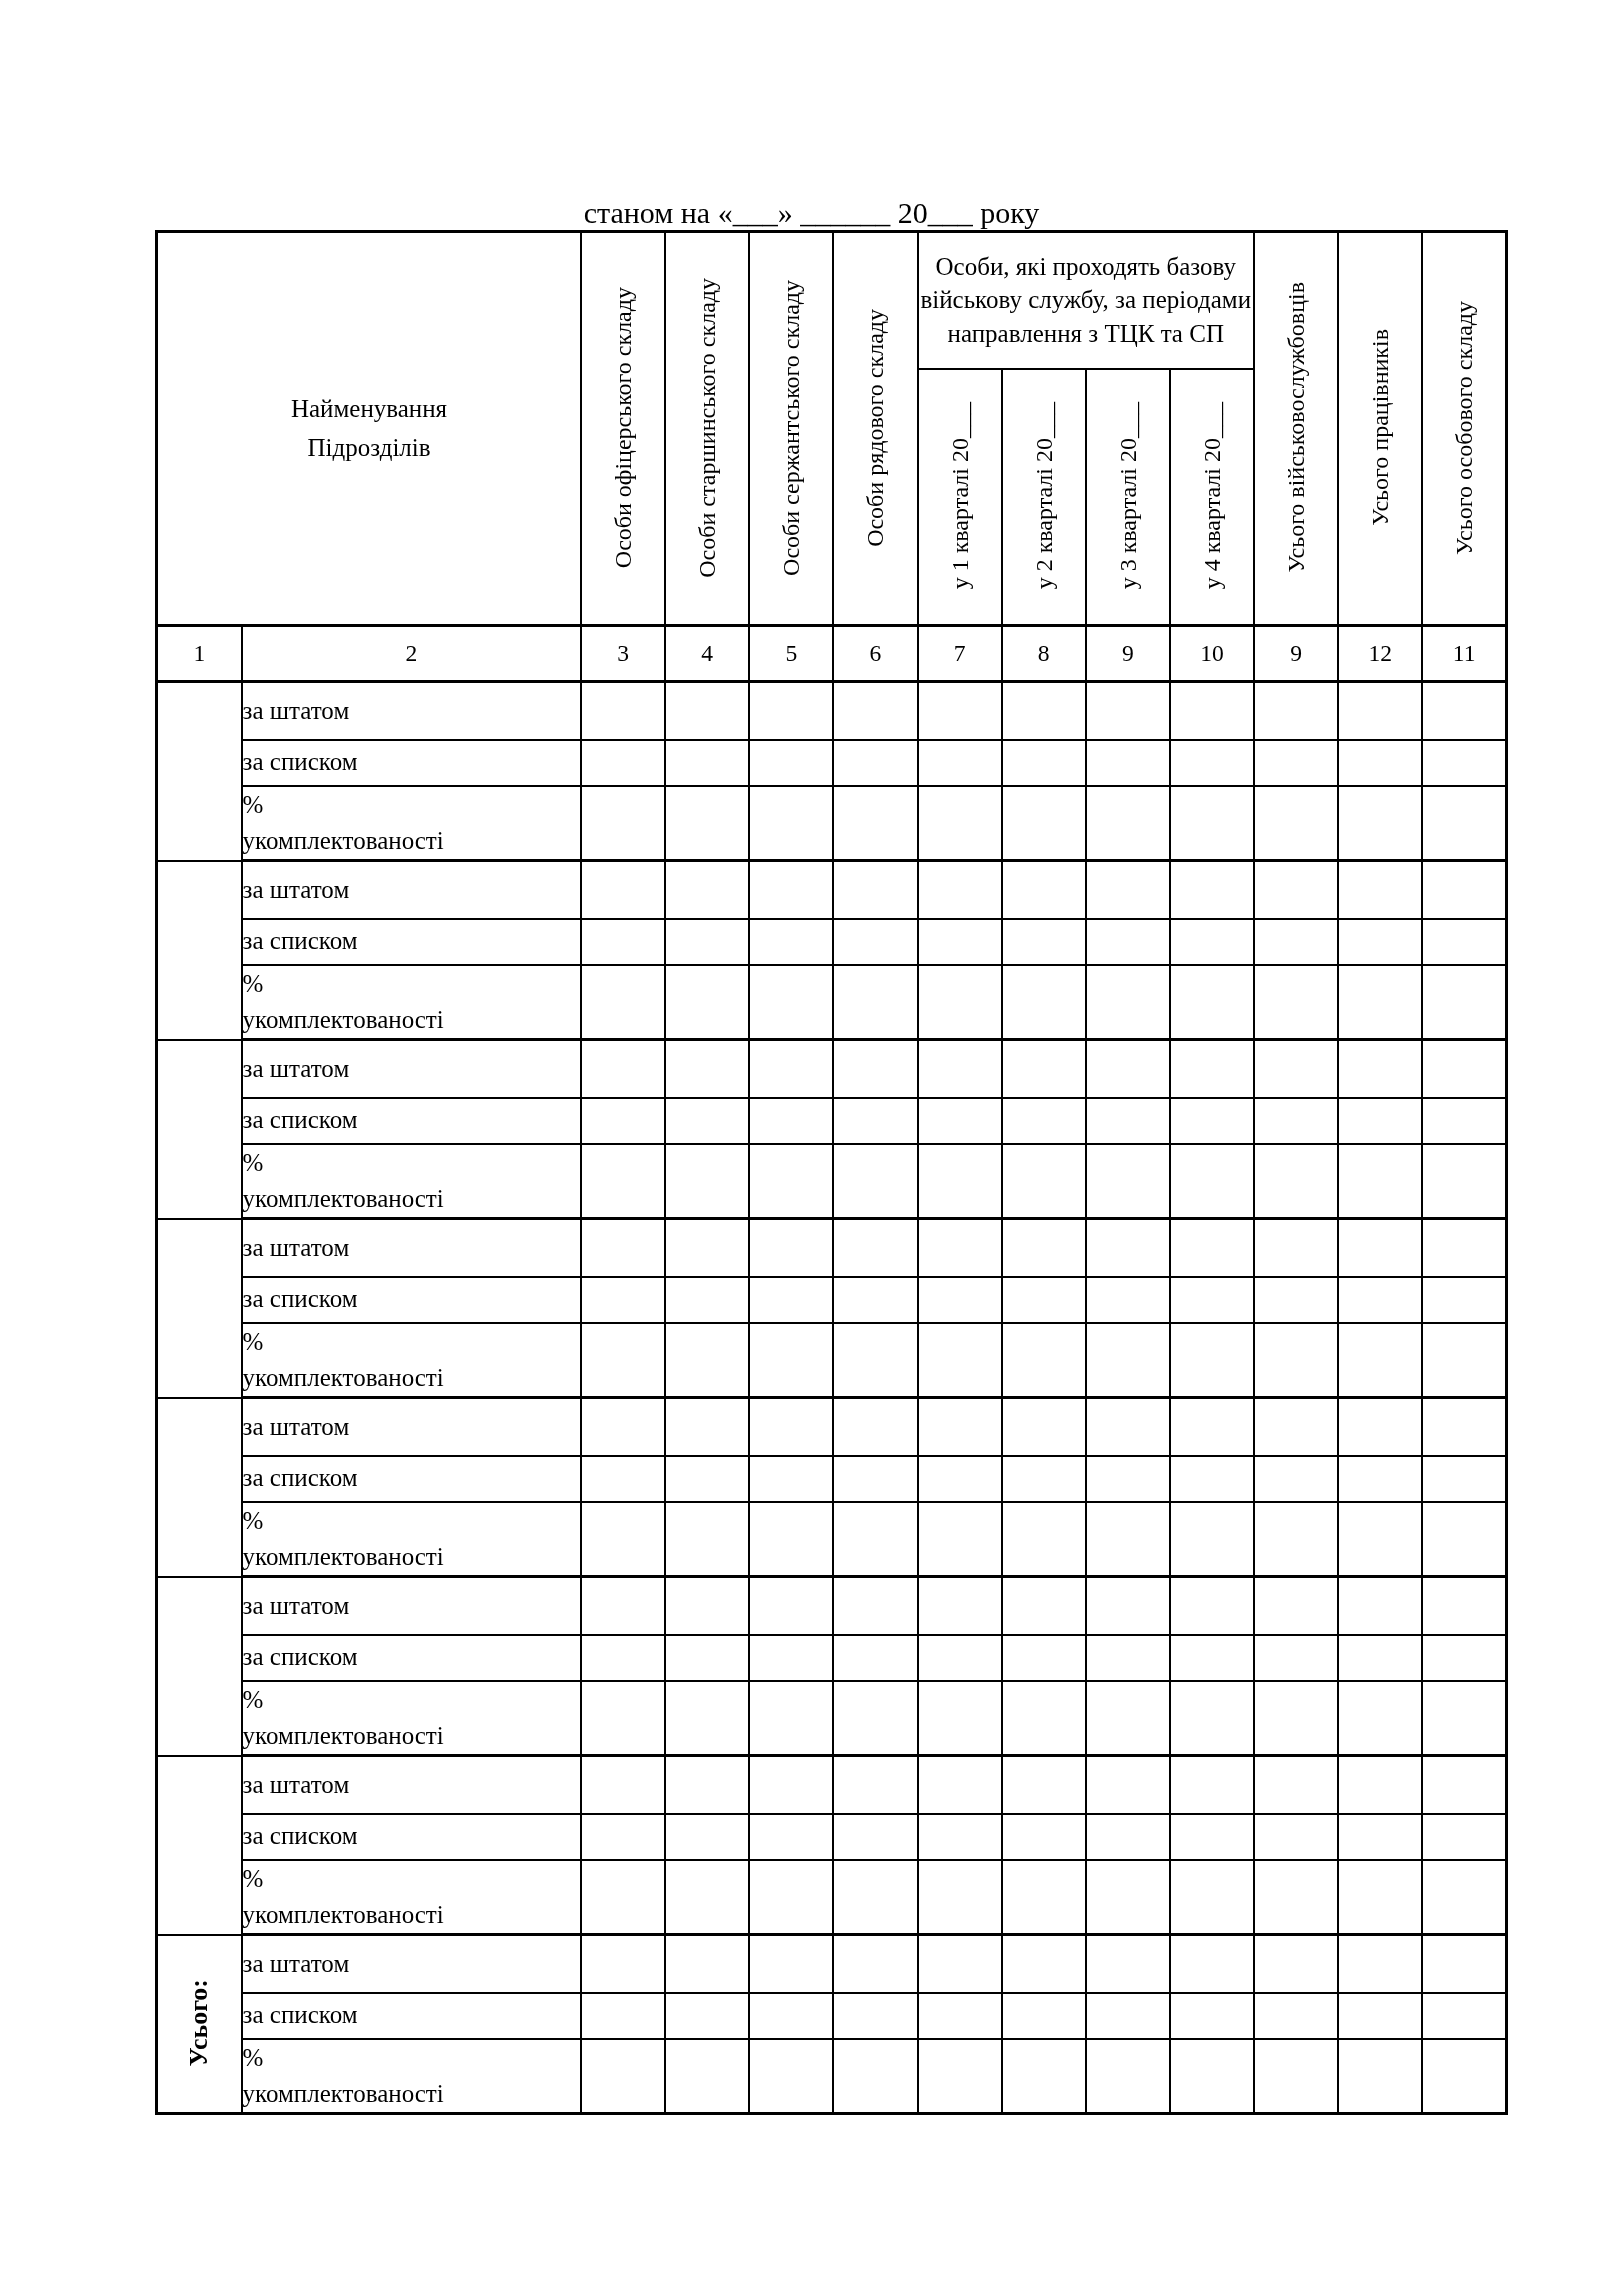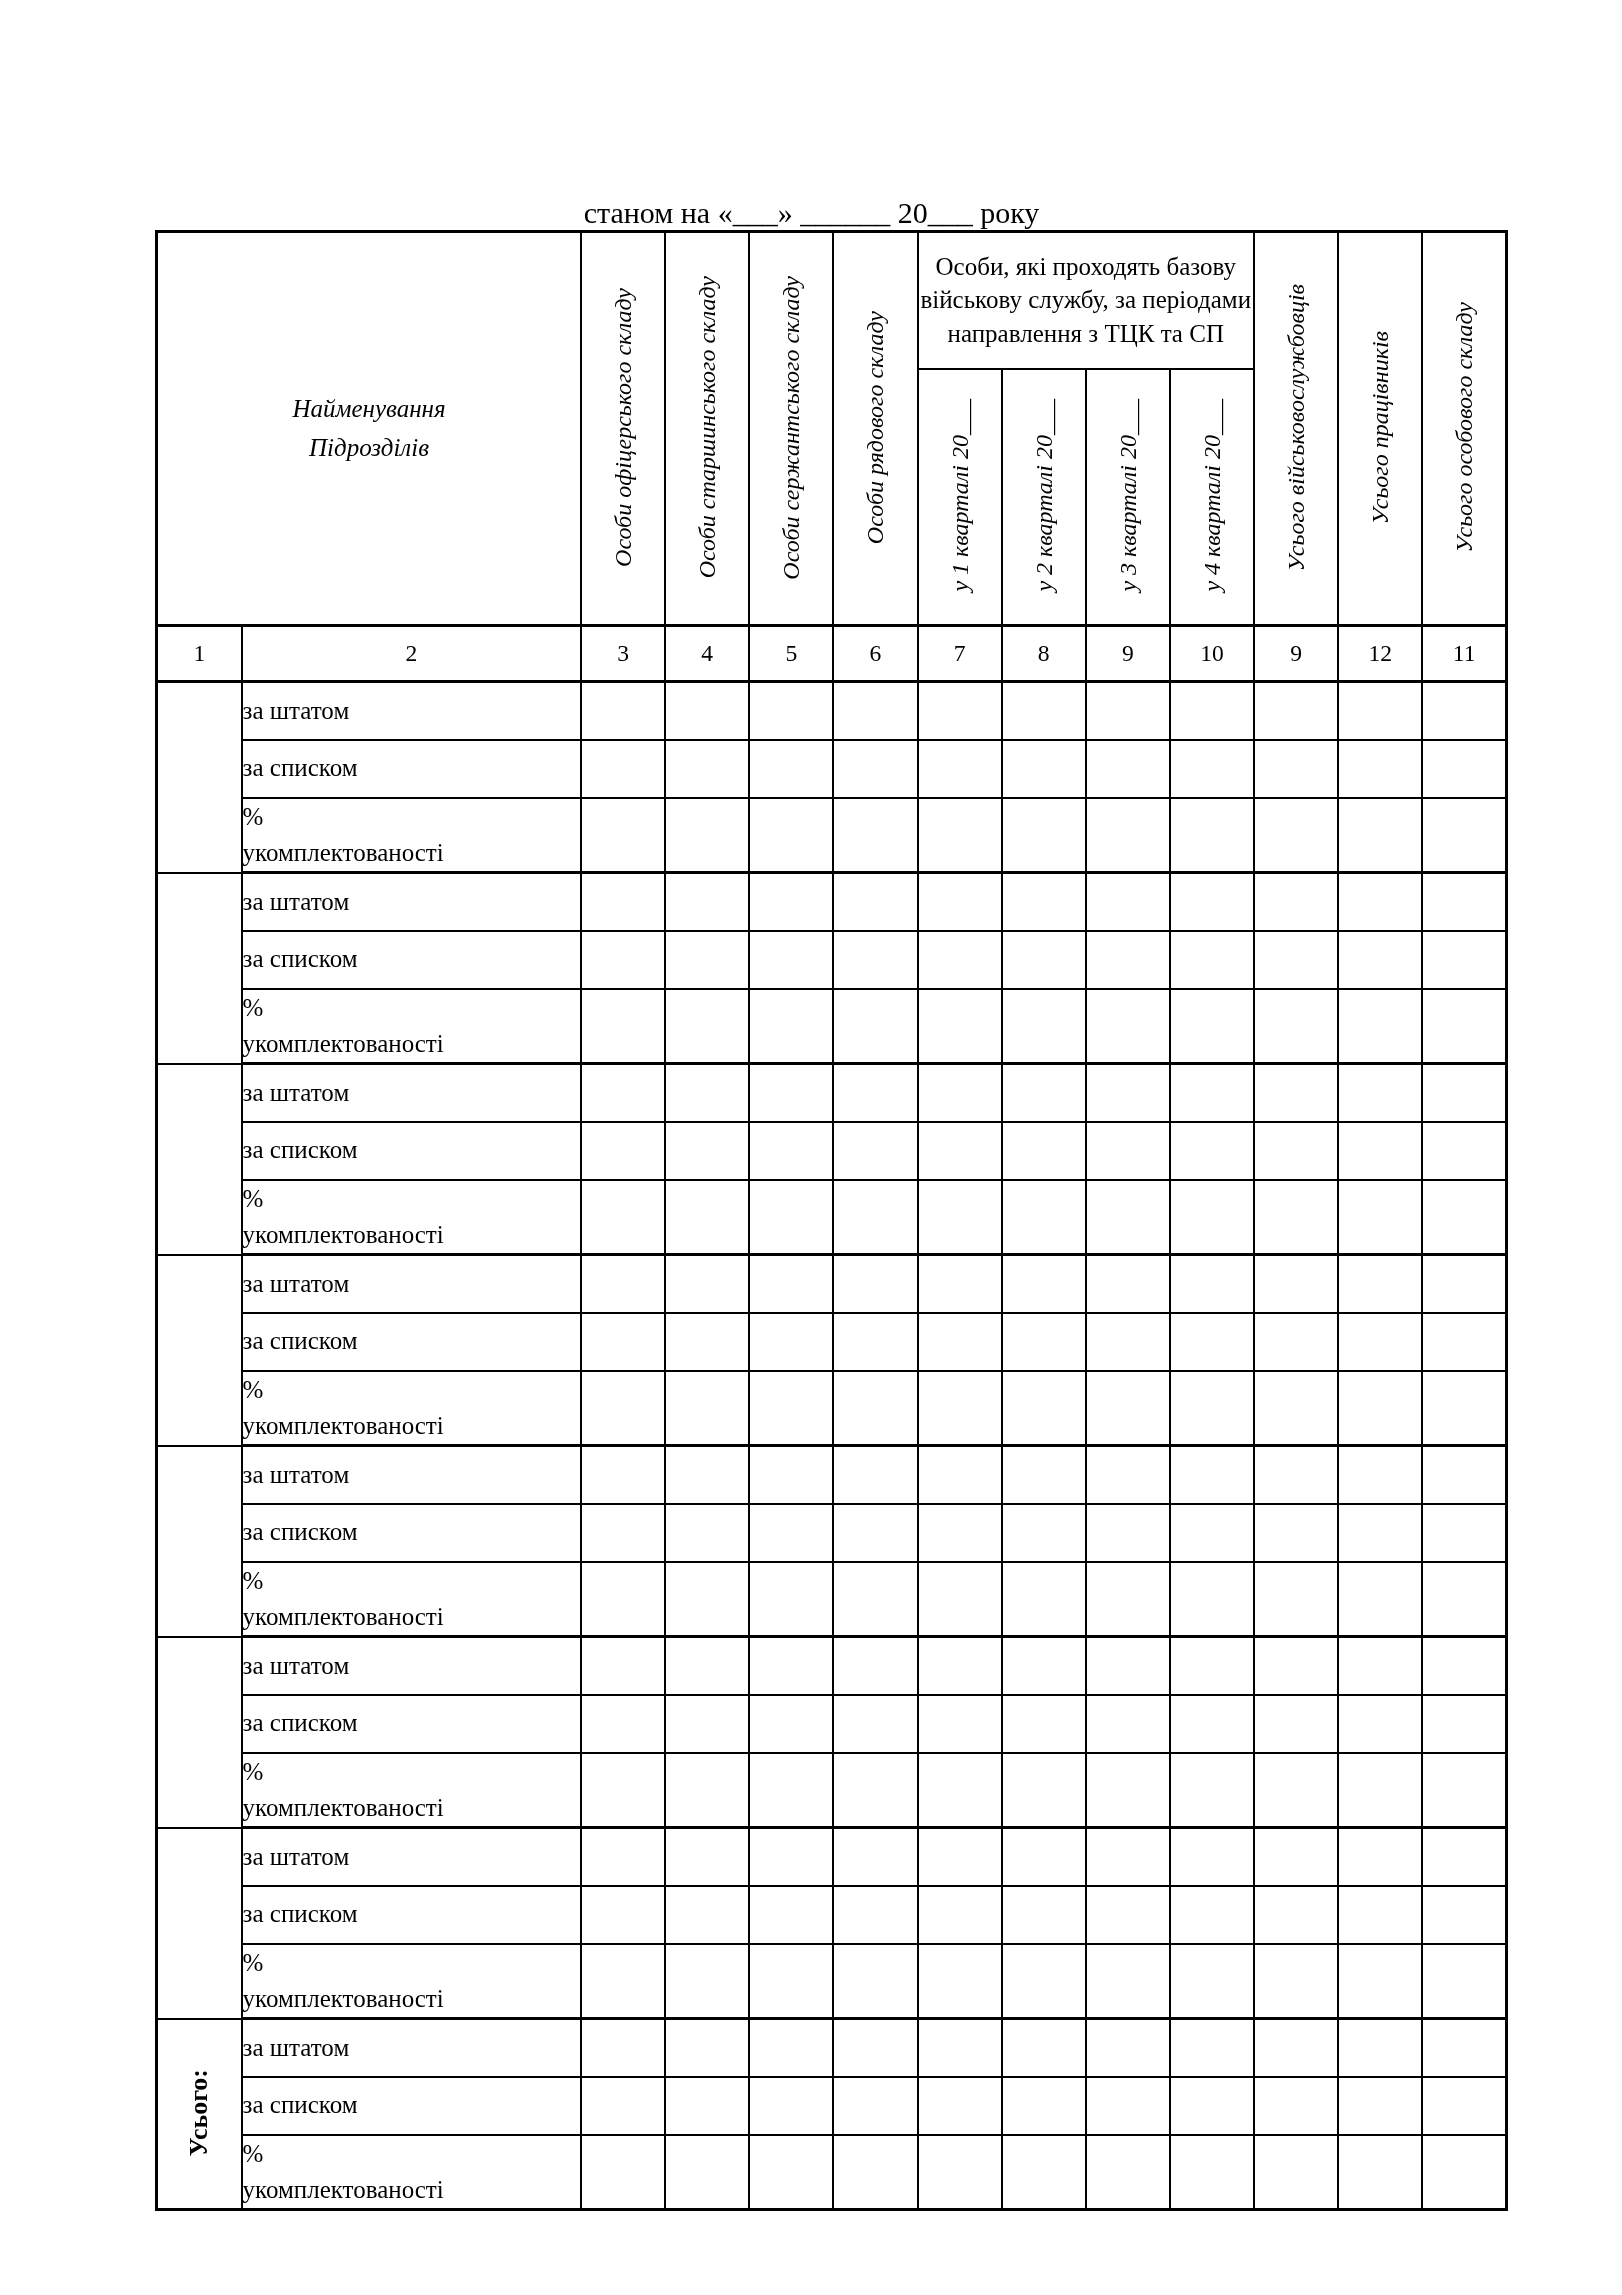--- a/index.html
+++ b/index.html
@@ -44,28 +44,28 @@
     font-weight: normal;
     background: #fff;
     overflow: hidden;
   }
 
   
   tr.hrow1   { height: 137px; }
   tr.hrow2   { height: 257px; }
   tr.numrow  { height: 56px;  }
   tr.r1      { height: 58px;  }
-  tr.r2      { height: 58px;  }
+  tr.r2      { height: 46px;  }
   tr.r3      { height: 73px; }
 
   
   tr.numrow td            { border-bottom-width: 3.3px; border-top-width: 3.3px; }
   tr.group-end td         { border-bottom-width: 3.3px; }
   td.group-cell           { border-bottom-width: 3.3px; }
-  th.hbot                 { border-bottom-width: 3.3px; font-style: italic; }
+  th.hbot                 { border-bottom-width: 3.3px; }
 
   
   th.name-cell {
     font-size: 25px;
     text-align: center;
     vertical-align: middle;
     white-space: pre-line;
     line-height: 1.55;
   }
   th.group-head {

